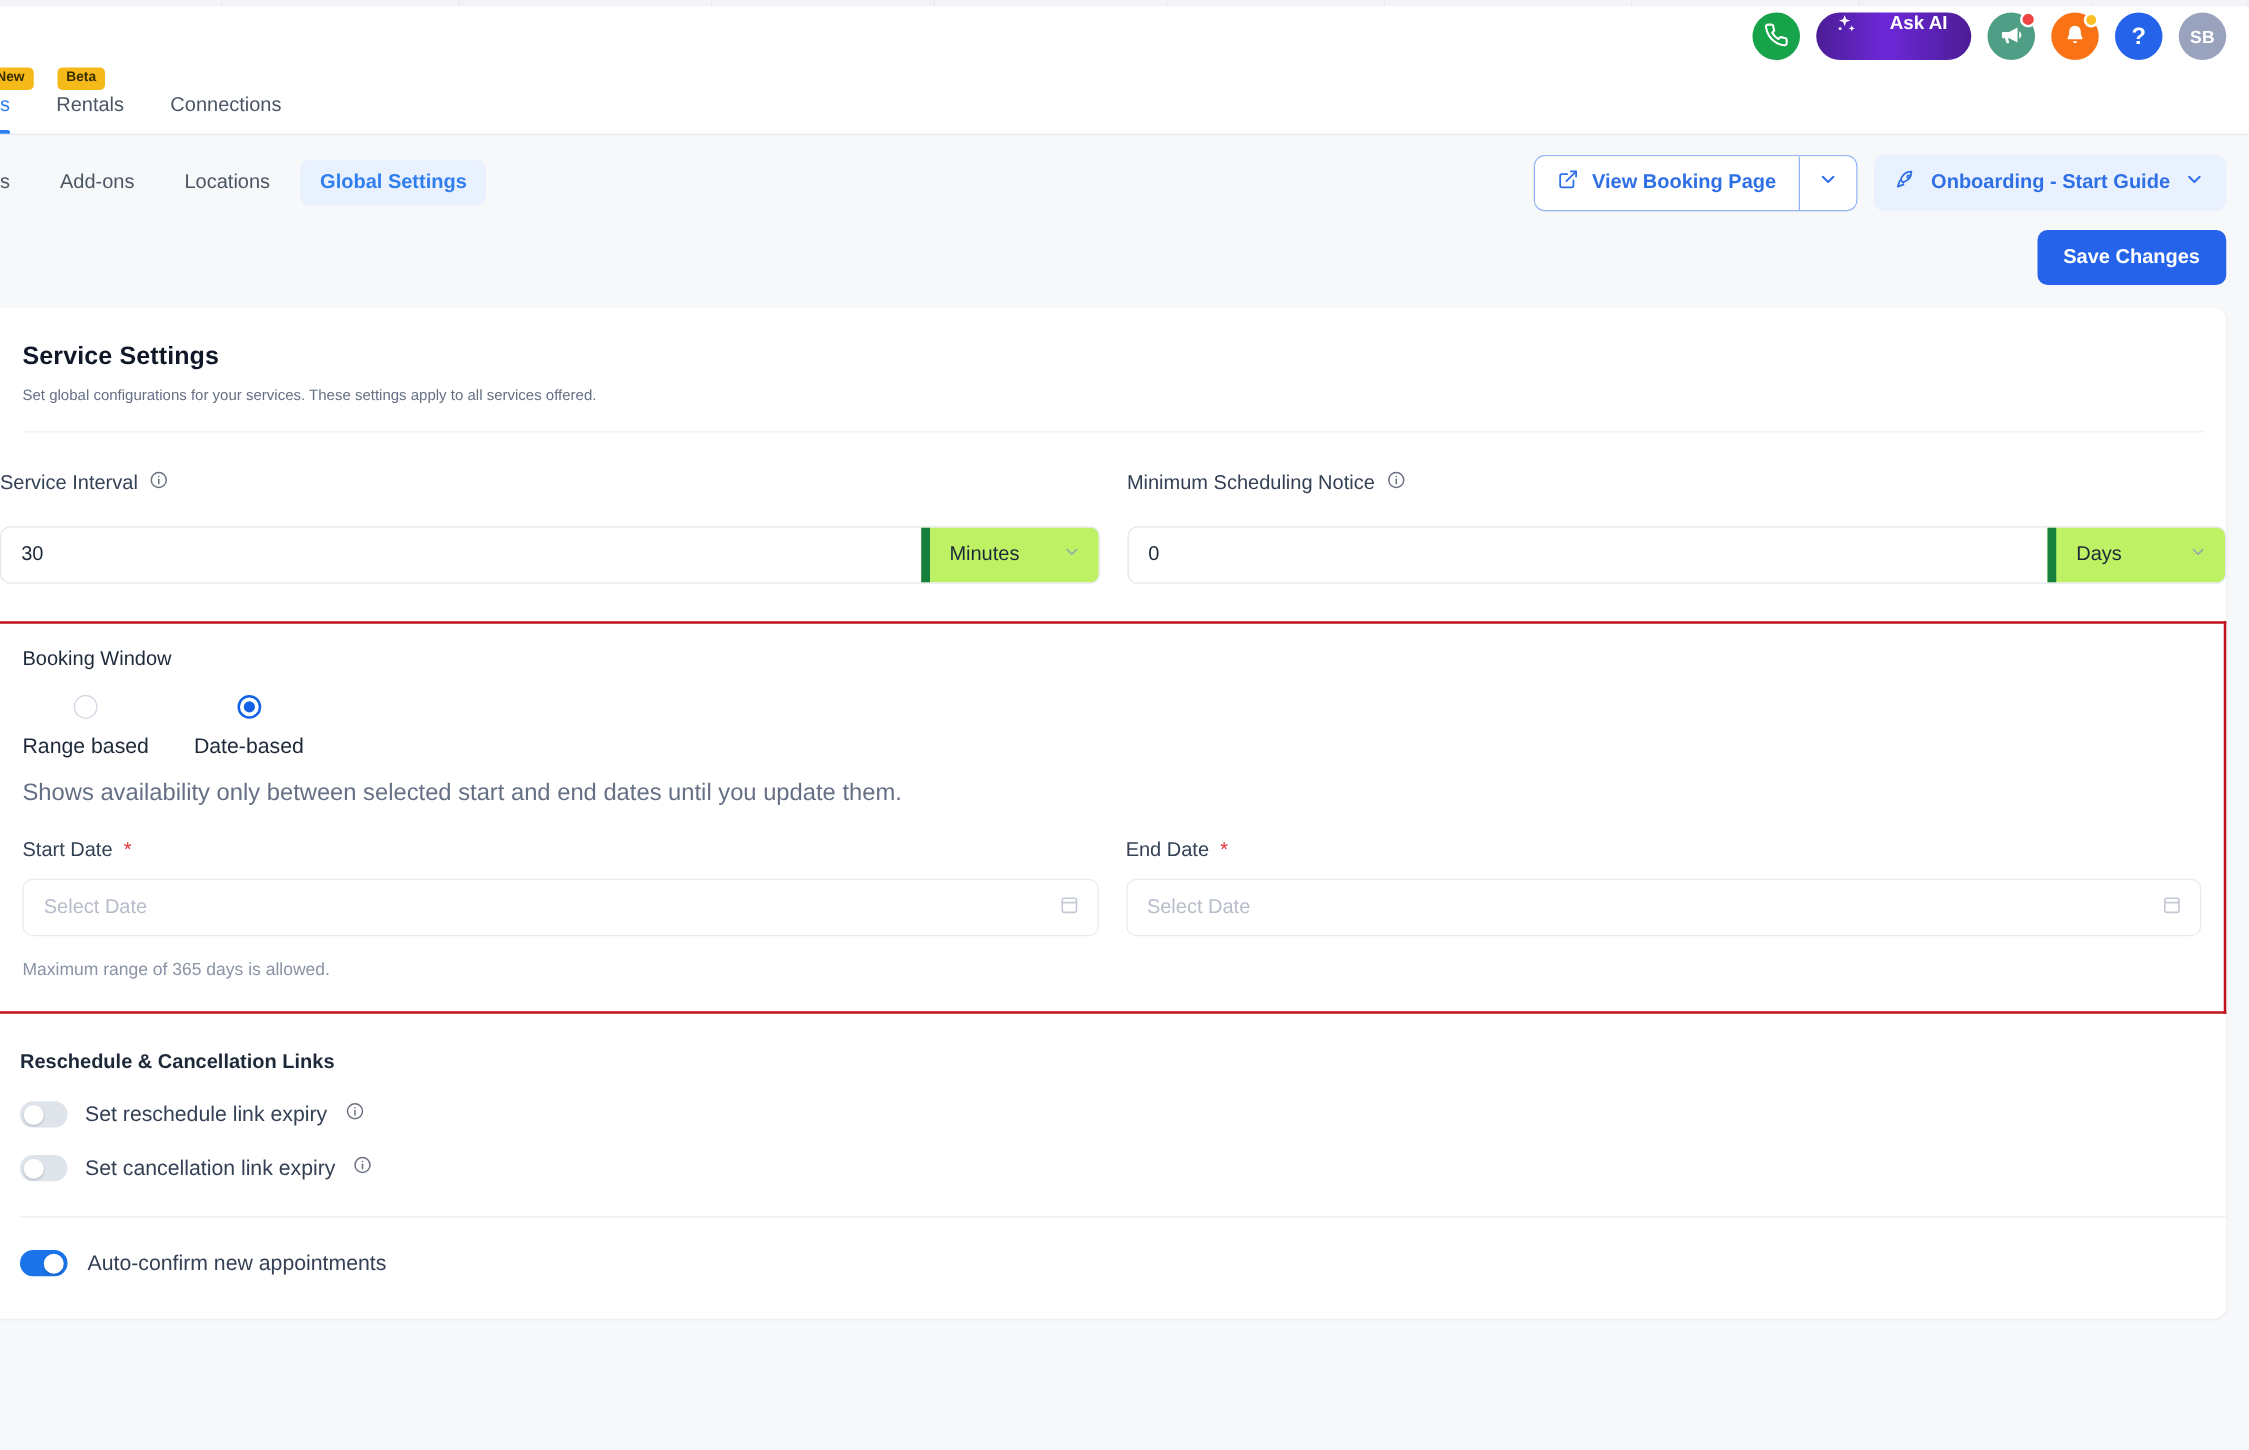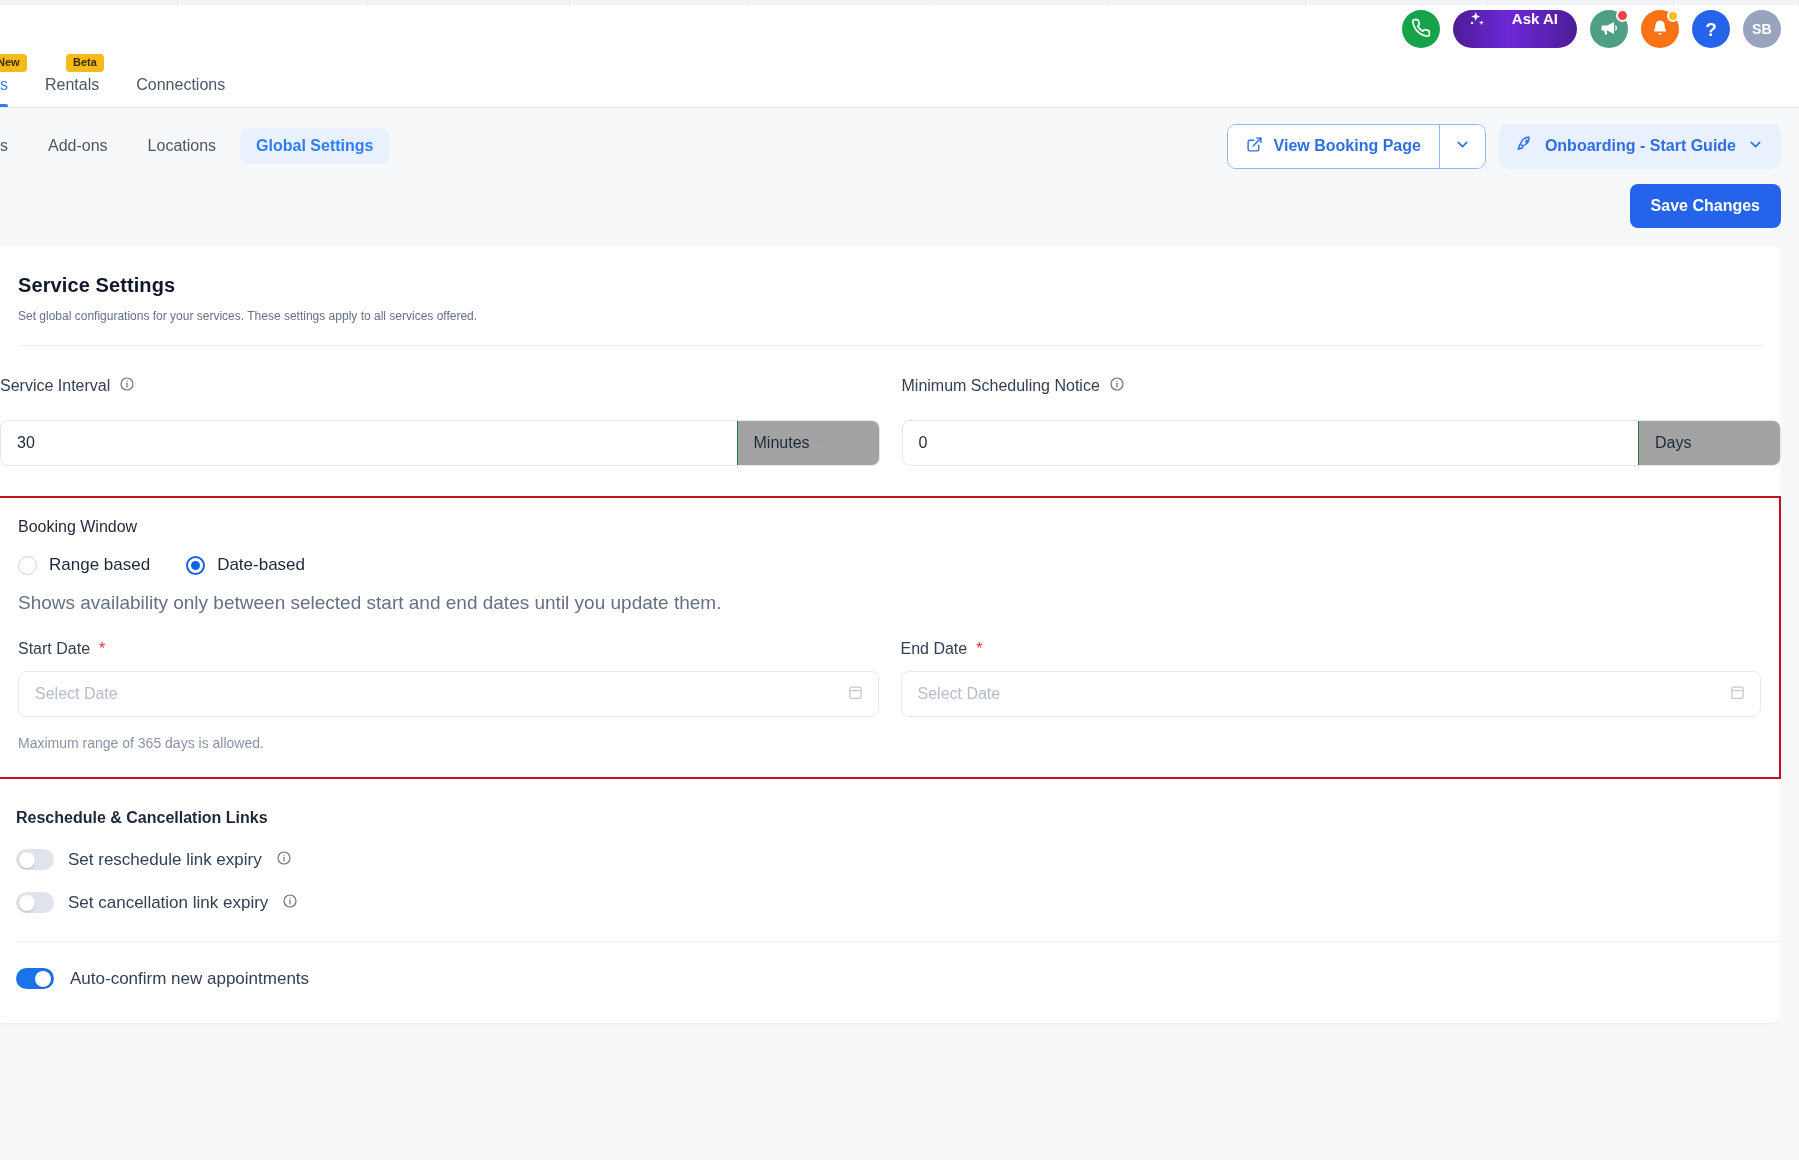--- a/index.html
+++ b/index.html
@@ -110,21 +110,21 @@
     left:-10px;
     background:#f5b919;
     color:#3a2d00;
     font-size: 11px;
     font-weight: 700;
     padding: 2px 7px;
     border-radius: 4px;
     line-height: 1.25;
     white-space: nowrap;
   }
-  .badge.beta { left: 21px; }
+  .badge.beta { left: 1px; }
 
   
   .secondary-row {
     background:#f7f8fa;
     height: 76px;
     display:flex;
     align-items:center;
     justify-content: space-between;
     padding: 0 18px 0 0;
   }
@@ -243,41 +243,41 @@
     border:none; outline:none;
     padding: 0 16px;
     font-size: 16px;
     color:#1d2939;
     font-family: inherit;
     background: transparent;
     min-width: 0;
   }
   .combo-unit {
     width: 142px;
-    border-left:1px solid #15803d;
-    display:flex; align-items:center; justify-content:flex-start;
+    border-left:7px solid #15803d;
+    display:flex; align-items:center; justify-content:space-between;
     padding: 0 14px 0 16px;
     font-size: 16px; color:#1d2939;
     cursor:pointer;
-    background:#a3a3a3;
+    background:#bef264;
   }
 
   .section-pad { padding: 30px 0 0 0; }
 
   
   .highlight {
     border: 2px solid #c1121f;
     margin: 30px 0 0 0;
     padding: 20px 18px 26px 18px;
     border-left: none;
   }
   .bw-title { font-size: 16px; font-weight: 400; color:#1d2939; }
 
   .radios { display:flex; align-items:center; gap: 36px; margin-top: 19px; }
-  .radio { display:flex; align-items:center; gap: 12px; cursor:pointer; }
+  .radio { display:flex; align-items:center; gap: 12px; cursor:pointer;flex-direction:column; }
   .rc {
     width: 19px; height: 19px; border-radius:50%;
     border: 1.6px solid #cfd5e0; background:#fff;
     display:flex; align-items:center; justify-content:center;
     flex:none;
   }
   .rc.on { border-color:#1463e6; border-width: 2px; }
   .rc.on:after {
     content:""; width: 9px; height: 9px; border-radius:50%; background:#1463e6;
   }

